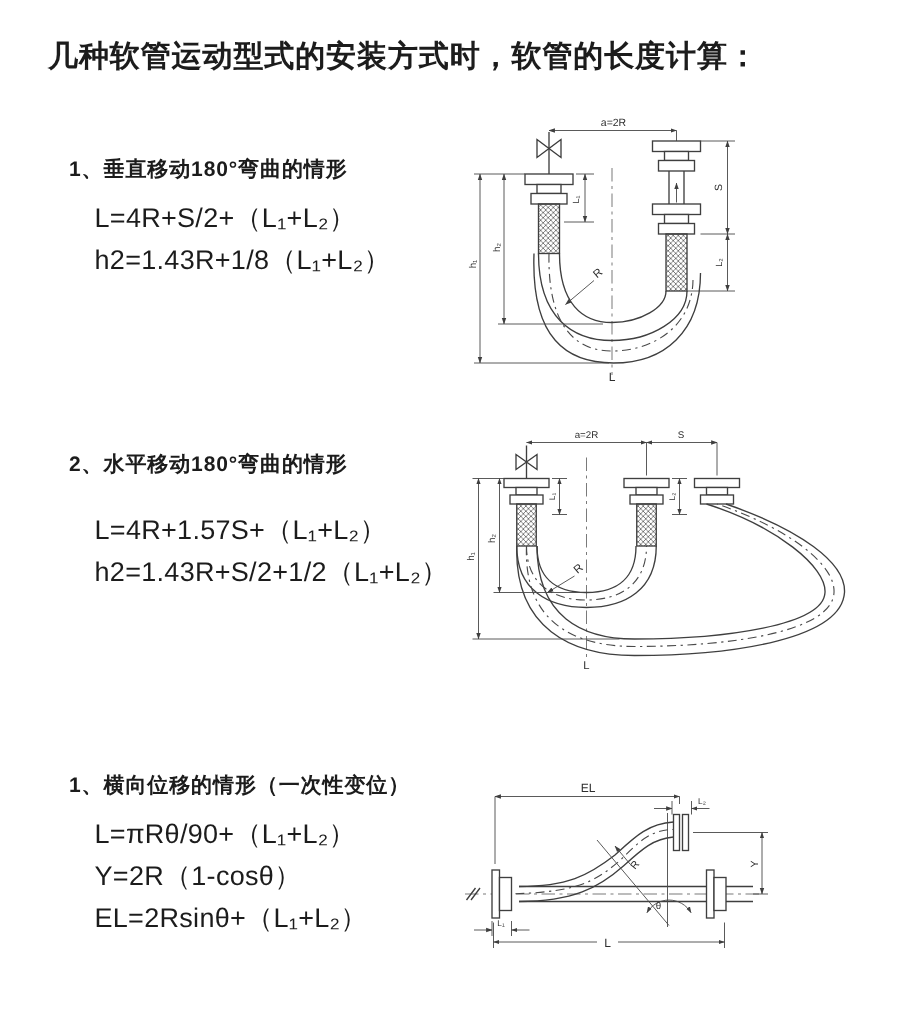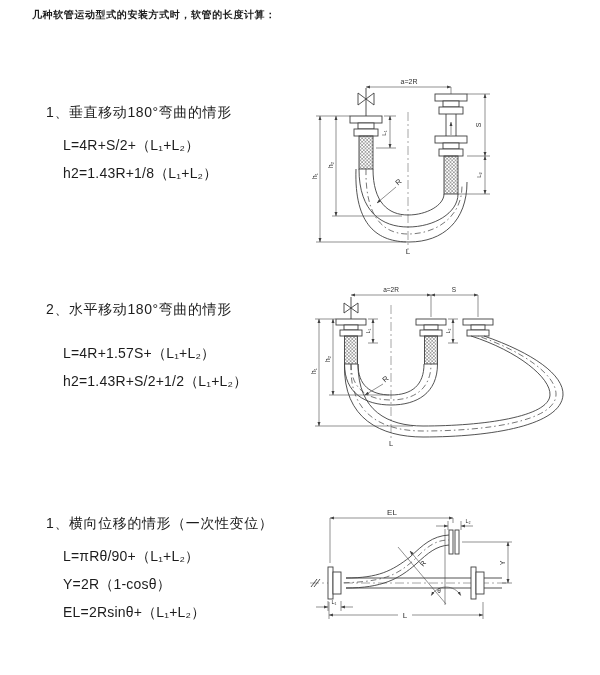--- a/index.html
+++ b/index.html
@@ -1,21 +1,21 @@
 <!DOCTYPE html>
 <html><head>
 <meta charset="utf-8">
 <style>
   *{margin:0;padding:0;box-sizing:border-box}
   html,body{width:600px;height:675px}
   body{background:#ffffff;position:relative;overflow:hidden;
        font-family:"Liberation Sans","DejaVu Sans",sans-serif;color:#1c1c1c}
-  .title{position:absolute;left:32px;top:8px;font-size:10px;font-weight:700;letter-spacing:.6px}
-  .sec-heading{position:absolute;left:46px;font-size:14px;font-weight:400;letter-spacing:.6px}
-  .formulas{position:absolute;left:63px;font-size:14px;line-height:28px;letter-spacing:.2px}
+  .title{position:absolute;left:32px;top:24px;font-size:20px;font-weight:700;letter-spacing:.6px}
+  .sec-heading{position:absolute;left:46px;font-size:14px;font-weight:700;letter-spacing:.6px}
+  .formulas{position:absolute;left:63px;font-size:18px;line-height:28px;letter-spacing:.2px}
   .formulas div{white-space:nowrap}
   .diagram{position:absolute}
   .diagram svg{display:block}
   svg text{font-family:"Liberation Sans","DejaVu Sans",sans-serif;fill:#2e2e2e}
   .ln{stroke:#3f3f3f;stroke-width:.9;fill:none}
   .dim{stroke:#474747;stroke-width:.6;fill:none}
   .cl{stroke:#5d5d5d;stroke-width:.55;fill:none;stroke-dasharray:9 3 2 3}
   .hdash{stroke:#4a4a4a;stroke-width:.75;fill:none;stroke-dasharray:6 3 1.5 3}
   .fit{fill:#ffffff;stroke:#3f3f3f;stroke-width:.9}
 </style>
@@ -193,21 +193,21 @@
   <text x="13" y="88" font-size="6.5" text-anchor="middle" transform="rotate(-90 13 88)">h₁</text>
   <line class="dim" x1="30" y1="36" x2="30" y2="112" marker-start="url(#a2)" marker-end="url(#a2)"></line>
   <text x="27" y="76" font-size="6.5" text-anchor="middle" transform="rotate(-90 27 76)">h₂</text>
 
   <line class="dim" x1="80" y1="101" x2="62" y2="112" marker-end="url(#a2)"></line>
   <text x="84" y="98" font-size="7.5" text-anchor="middle" transform="rotate(-40 84 98)">R</text>
   <text x="88" y="163" font-size="7.5" text-anchor="middle">L</text>
 </svg>
 </div>
 
-<div class="diagram" style="left:300px;top:503px;width:295px;height:140px">
+<div class="diagram" style="left:300px;top:516px;width:295px;height:140px">
 <svg width="295" height="140" viewBox="0 0 295 140">
   <defs>
     <marker id="a3" viewBox="0 0 8 8" refX="7.5" refY="4" markerWidth="7" markerHeight="7" orient="auto-start-reverse">
       <path d="M0,1.2 L8,4 L0,6.8 Z" fill="#3f3f3f"></path>
     </marker>
   </defs>
 
   <line class="cl" x1="10" y1="80" x2="206" y2="80"></line>
   <path class="ln" d="M11,84 L17,76 M14,84 L20,76"></path>
 

